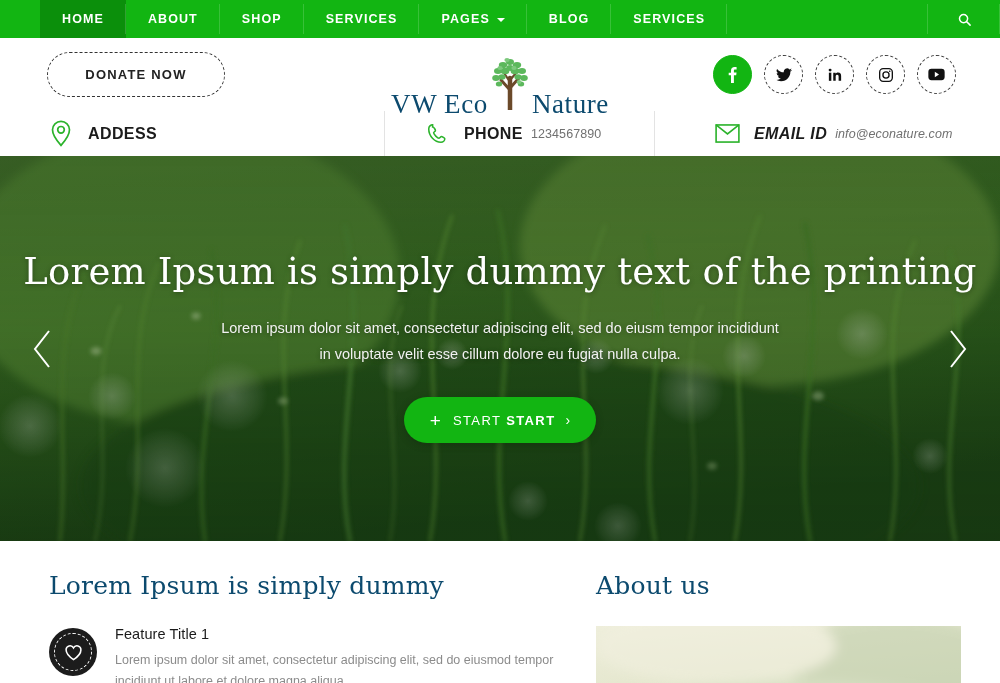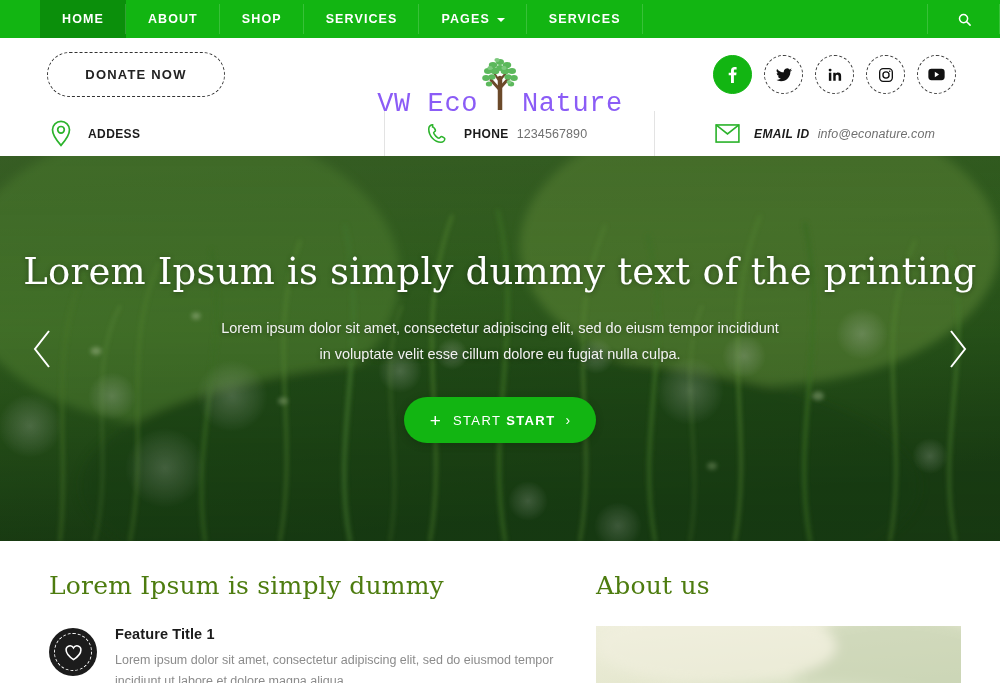--- a/index.html
+++ b/index.html
@@ -77,23 +77,23 @@
     background:#fff;
   }
   .logo{
     position:absolute;
     left:0; right:0;
     top:14px;
     display:flex; align-items:flex-end; justify-content:center;
     pointer-events:none;
   }
   .logo-text{
-    font-family:Liberation Mono, monospace;
+    font-family:Liberation Serif, serif;
     font-size:27px;
-    color:#8b5cf6;
+    color:#0c4a6e;
     letter-spacing:0.6px;
     line-height:1;
     position:relative; top:12px;
   }
   .logo-tree{ position:relative; width:44px; height:54px; top:4px; }
   .social{
     position:absolute; right:44px;
     display:flex; align-items:center; gap:12px;
   }
   .soc{
@@ -119,21 +119,21 @@
     padding-left:24px;
   }
   .cb-cell.addr{ width:385px; padding-left:47px;}
   .cb-cell.phone{ width:270px; padding-left:38px;}
   .cb-cell.email{ flex:1; padding-left:58px;font-style:italic;}
   .cb-cell.addr::after,.cb-cell.phone::after{
     content:""; position:absolute; right:0; top:0; bottom:0;
     width:1px; background:#e3e3e3;
   }
   .cb-ico{ width:28px;height:28px; flex:0 0 28px; margin-right:13px; display:flex;align-items:center;justify-content:center;}
-  .cb-label{ font-size:12px; font-weight:bold; color:#1b1b1b; letter-spacing:0.4px; margin-right:8px; white-space:nowrap;}
+  .cb-label{ font-size:16px; font-weight:bold; color:#1b1b1b; letter-spacing:0.4px; margin-right:8px; white-space:nowrap;}
   .cb-value{ font-size:12.5px; color:#707070; white-space:nowrap; letter-spacing:0.1px;}
 
   
   .hero{
     width:1000px; height:385px;
     position:relative; overflow:hidden;
     background:#2f5d22;
   }
   .hero-bg{ position:absolute; inset:0; }
   .hero-overlay{
@@ -195,40 +195,40 @@
     display:flex;
     padding:30px 0 0 0;
     background:#fff;
   }
   .col-left{ width:572px; padding-left:49px; }
   .col-right{ flex:1; padding-left:24px; }
   .sec-title{
     font-family:"DejaVu Serif", serif;
     font-size:25px;
     font-weight:normal;
-    color:#4d7c0f;
+    color:#0c4a6e;
     letter-spacing:0.2px;
     margin-bottom:26px;
   }
   .feature{ display:flex; }
   .feat-icon{
     flex:0 0 48px;
     width:48px;height:48px;border-radius:50%;
     background:#1c1c1c;
     display:flex;align-items:center;justify-content:center;
     position:relative;
     margin-right:18px;
     margin-top:2px;
   }
   .feat-icon .dashring{
     position:absolute; inset:5px;
     border-radius:50%;
     border:1px dashed #ffffff;
   }
-  .feat-title{ font-size:14.5px; font-weight:bold; color:#1b1b1b; margin-bottom:8px; letter-spacing:0.1px;}
+  .feat-title{ font-size:14.5px; font-weight:normal; color:#1b1b1b; margin-bottom:8px; letter-spacing:0.1px;}
   .feat-desc{ font-size:12.5px; color:#8b8b8b; line-height:21px; max-width:460px; }
   .about-img{
     width:365px; height:120px;
     margin-top:2px;
     overflow:hidden;
     position:relative;
     background:#e9e9d5;
   }
 </style>
 </head>
@@ -244,20 +244,23 @@
     </div>
     <div class="nav-item">
       <span>SHOP</span>
     </div>
     <div class="nav-item">
       <span>SERVICES</span>
     </div>
     <div class="nav-item">
       <span>PAGES</span>
       <span class="caret"></span>
+    </div>
+    <div class="nav-item">
+      <span>BLOG</span>
     </div>
     <div class="nav-item">
       <span>SERVICES</span>
     </div>
   </div>
   <div class="nav-spacer"></div>
   <div class="nav-search">
     <svg width="15" height="15" viewBox="0 0 24 24" fill="none" stroke="#ffffff" stroke-width="2.4">
       <circle cx="10.5" cy="10.5" r="6.5"></circle>
       <line x1="15.6" y1="15.6" x2="21" y2="21" stroke-linecap="round"></line>

